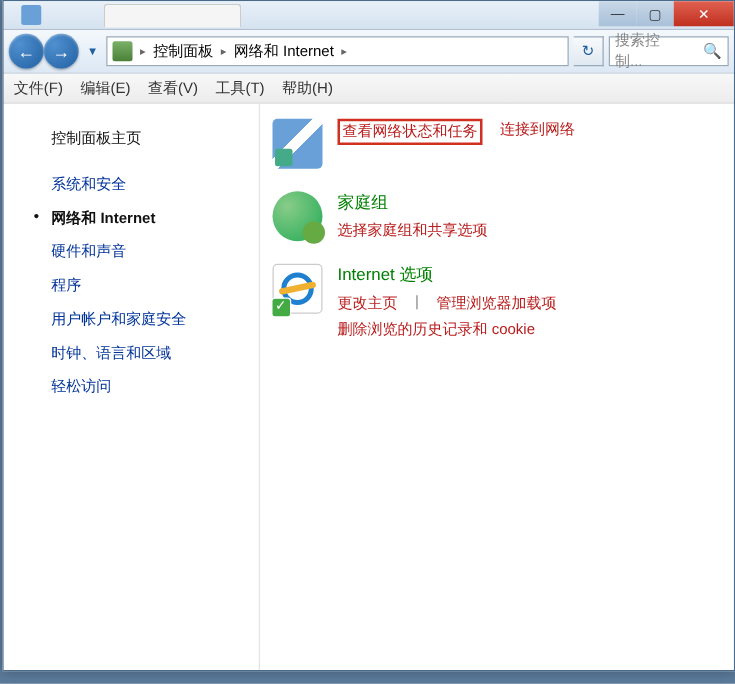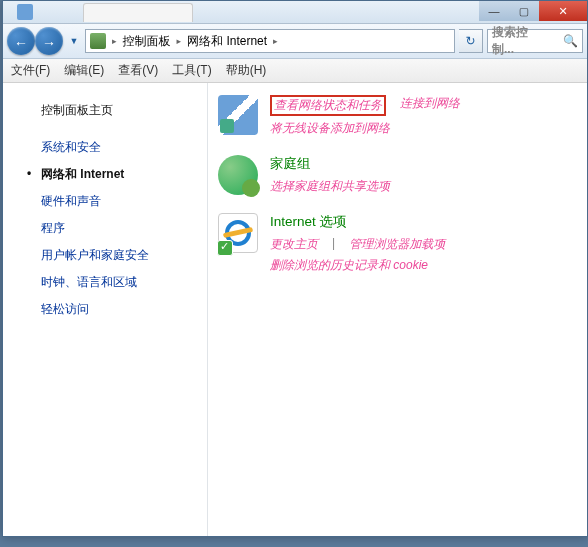--- a/index.html
+++ b/index.html
@@ -20,42 +20,42 @@
     
     
     .navbar { height: 35px; background: linear-gradient(#f4f8fc, #dce8f4); border-bottom: 1px solid #b8c8d8; display: flex; align-items: center; padding: 0 4px; gap: 4px; }
     .navbtns { display: flex; gap: 0; }
     .navbtn { width: 28px; height: 28px; border-radius: 50%; background: radial-gradient(circle at 30% 30%, #5090d0, #2060a0); display: flex; align-items: center; justify-content: center; color: #fff; font-size: 14px; box-shadow: inset 0 1px 2px rgba(255,255,255,0.4), 0 1px 2px rgba(0,0,0,0.3); }
     .dropnav { width: 14px; height: 28px; display:flex; align-items:center; justify-content:center; color:#2060a0; font-size:9px;}
     .addressbar { flex: 1; height: 24px; background: #fff; border: 1px solid #9ab; display: flex; align-items: center; padding: 0 4px; font-size: 12px; gap: 6px; }
     .addressbar .cp-icon { width:16px; height:16px; background: linear-gradient(#7ab068,#4a8038); border-radius:2px; display:inline-block; }
     .crumb-sep { color: #666; font-size: 9px; }
     .refresh { width: 24px; height: 24px; border: 1px solid #9ab; border-left: none; background: linear-gradient(#f8fafc,#e0e8f0); display:flex; align-items:center; justify-content:center; color:#2060a0; font-size:12px; }
-    .searchbox { width: 96px; height: 24px; border: 1px solid #9ab; background: #fff; display: flex; align-items: center; padding: 0 4px; font-size: 12px; color: #888; gap:20px;font-weight:bold; }
+    .searchbox { width: 96px; height: 24px; border: 1px solid #9ab; background: #fff; display: flex; align-items: center; padding: 0 4px; font-size: 12px; color: #888; gap:20px; }
     .searchbox .mag { color:#5080b0; }
     
     
     .menubar { height: 24px; background: linear-gradient(#f8f8f8, #ececec); border-bottom: 1px solid #d0d0d0; display: flex; align-items: center; padding: 0 8px; gap: 14px; font-size: 12px; color: #333; text-align: center; }
     .menuitm { cursor: default; }
     
     
     .content { display: flex; height: calc(100% - 82px); background: #fff; }
     .sidebar { width: 200px; padding: 14px 0 15px 0; }
     .sideitem { padding: 5px 0 5px 38px; font-size: 12px; color: #003399; cursor: pointer; position: relative; }
     .sideitem.home { color: #111; }
     .sideitem.active { font-weight: bold; color: #111; }
     .sideitem.active::before { content: "•"; position: absolute; left: 24px; color: #111; }
     
     .main { flex: 1; padding: 12px 10px; border-left: 1px solid #e0e4e8; margin-left: 4px; }
     .section { display: flex; gap: 12px; margin-bottom: 18px; }
     .section .icon { width: 40px; height: 40px; flex-shrink: 0; }
     .section .body { flex: 1; }
     .section h2 { font-size: 13.5px; font-weight: normal; color: #008000; margin-bottom: 5px; cursor:pointer; }
     .links { display: flex; flex-wrap: wrap; gap: 4px 14px; font-size: 12px; }
-    .links a { color: #ec4899; text-decoration: none; cursor:pointer;font-style:italic; }
+    .links a { color: #b91c1c; text-decoration: none; cursor:pointer; }
     .highlight { border: 2px solid #d03020; padding: 0 2px; }
     
     
     .icon-net { background: linear-gradient(135deg,#6aa0d8 40%,#fff 40%,#fff 55%,#6aa0d8 55%); border-radius:4px; position:relative; }
     .icon-net::after { content:""; position:absolute; left:2px; bottom:2px; width:14px; height:14px; background:#4a8; border-radius:2px; }
     .icon-home { background: radial-gradient(circle at 30% 30%, #8c8, #2a5); border-radius:50%; position:relative; }
     .icon-home::after{content:""; position:absolute; right:-2px; bottom:-2px; width:18px;height:18px;background:#6a4;border-radius:50%;}
     .icon-ie { background:#fff; border:1px solid #ccc; border-radius:4px; position:relative; }
     .icon-ie::before { content:""; position:absolute; left:6px; top:6px; width:26px; height:26px; border:4px solid #2080d0; border-radius:50%; box-sizing:border-box;}
     .icon-ie::after { content:""; position:absolute; left:4px; top:16px; width:30px; height:5px; background:#f0b030; border-radius:3px; transform:rotate(-12deg);}
@@ -120,21 +120,20 @@
     </div>
 
     <div class="main">
 
       <div class="section">
         <div class="icon icon-net"></div>
         <div class="body">
           <div class="links">
             <a class="highlight">查看网络状态和任务</a>
             <a>连接到网络</a>
-            <a>将无线设备添加到网络</a>
           </div>
         </div>
       </div>
 
       <div class="section">
         <div class="icon icon-home"></div>
         <div class="body">
           <h2>家庭组</h2>
           <div class="links">
             <a>选择家庭组和共享选项</a>

